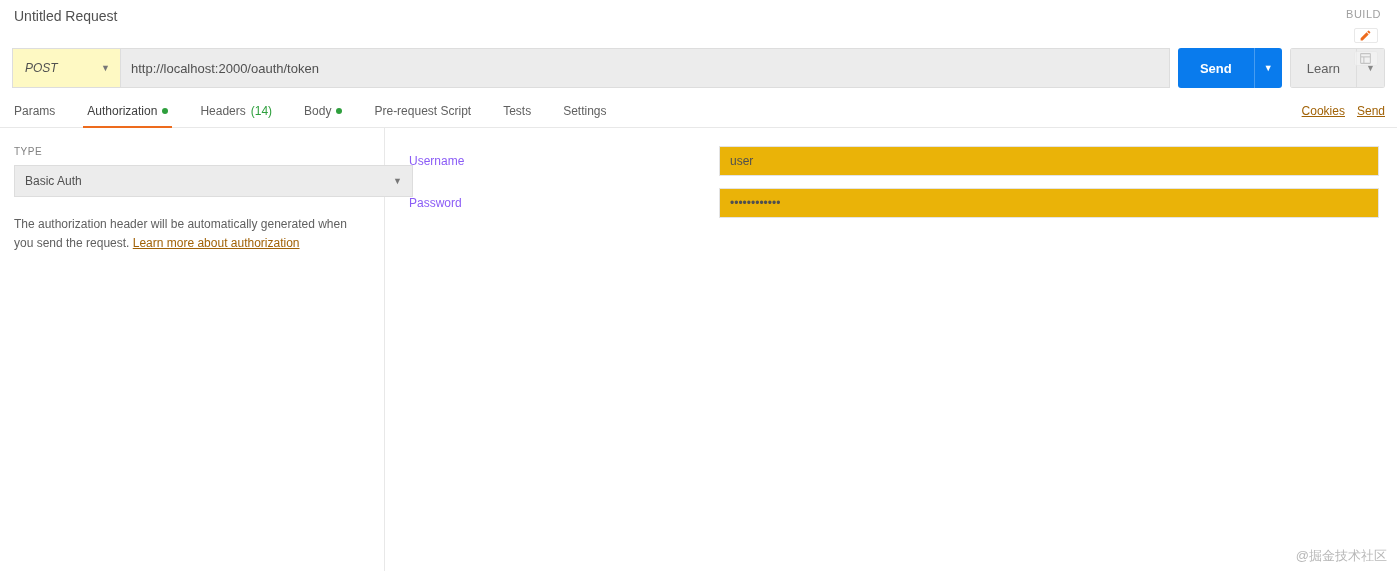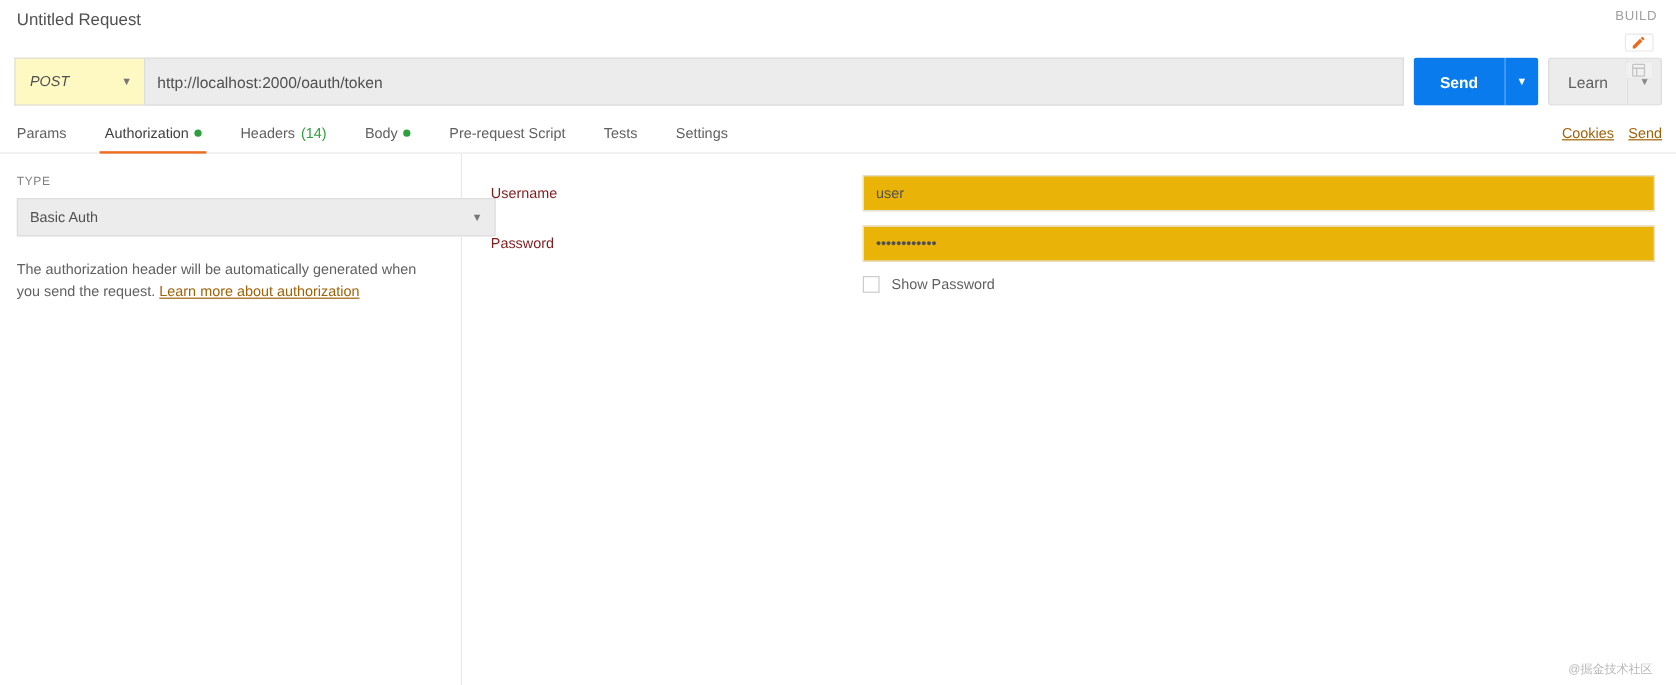--- a/index.html
+++ b/index.html
@@ -208,21 +208,21 @@
       padding: 18px 18px 0 24px;
     }
     .form-row {
       display: flex;
       align-items: center;
       margin-bottom: 12px;
     }
     .form-label {
       width: 310px;
       font-size: 12px;
-      color: #7f1d1d;
+      color: #8b5cf6;
     }
     .form-input {
       flex: 1;
       max-width: 660px;
       border: 1px solid #e3e3e3;
       background: #eab308;
       padding: 7px 10px;
       font-size: 12px;
       color: #505050;
       outline: none;
@@ -239,22 +239,22 @@
       border: 1px solid #ccc;
       background: #fff;
       cursor: pointer;
     }
     .checkbox-label {
       font-size: 12px;
       color: #606060;
     }
     .watermark {
       position: absolute;
-      bottom: 6px; right: 20px;
-      font-size: 10px;
+      bottom: 6px; right: 10px;
+      font-size: 13px;
       color: #888;
       opacity: .6;
       text-align: right;
     }
   </style>
 </head>
 <body>
 
 <div class="header-bar">
   <div class="request-title">Untitled Request</div>
@@ -343,20 +343,16 @@
 
   <div class="right-pane">
     <div class="form-row">
       <div class="form-label">Username</div>
       <input class="form-input" value="user" style="">
     </div>
     <div class="form-row">
       <div class="form-label">Password</div>
       <input class="form-input" value="••••••••••••" style="">
     </div>
-    <div class="checkbox-row">
-      <div class="checkbox"></div>
-      <span class="checkbox-label">Show Password</span>
-    </div>
   </div>
 </div>
 
 <div class="watermark">@掘金技术社区</div>
 
 </body></html>

